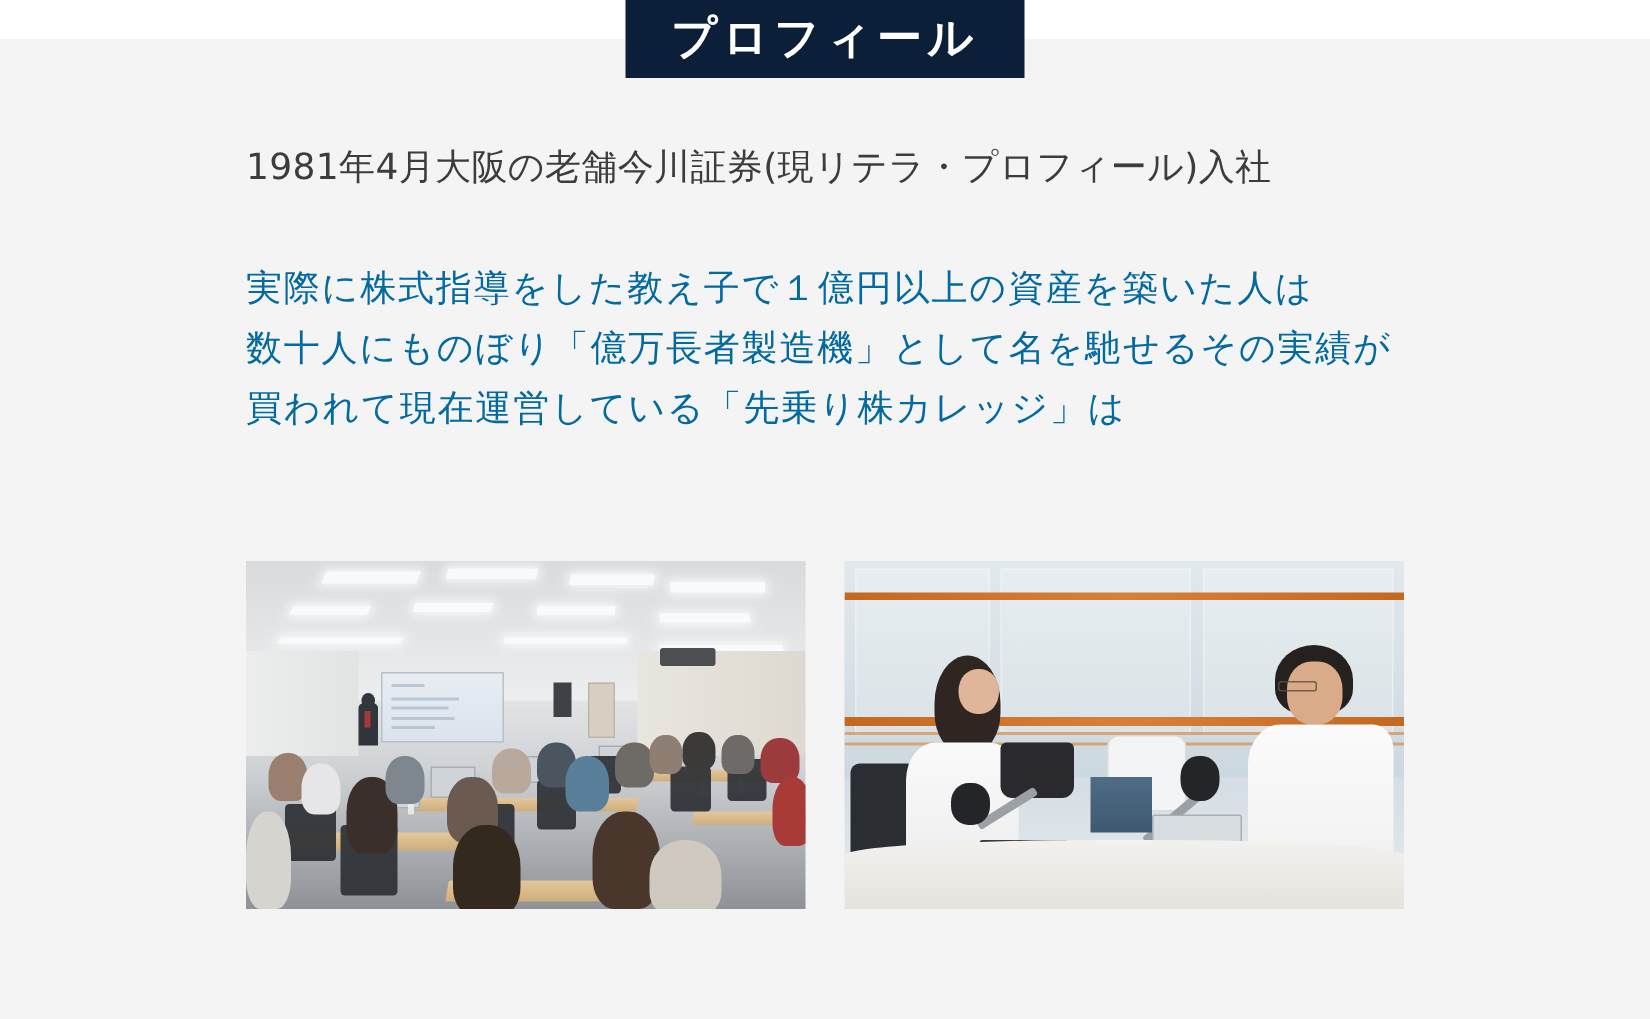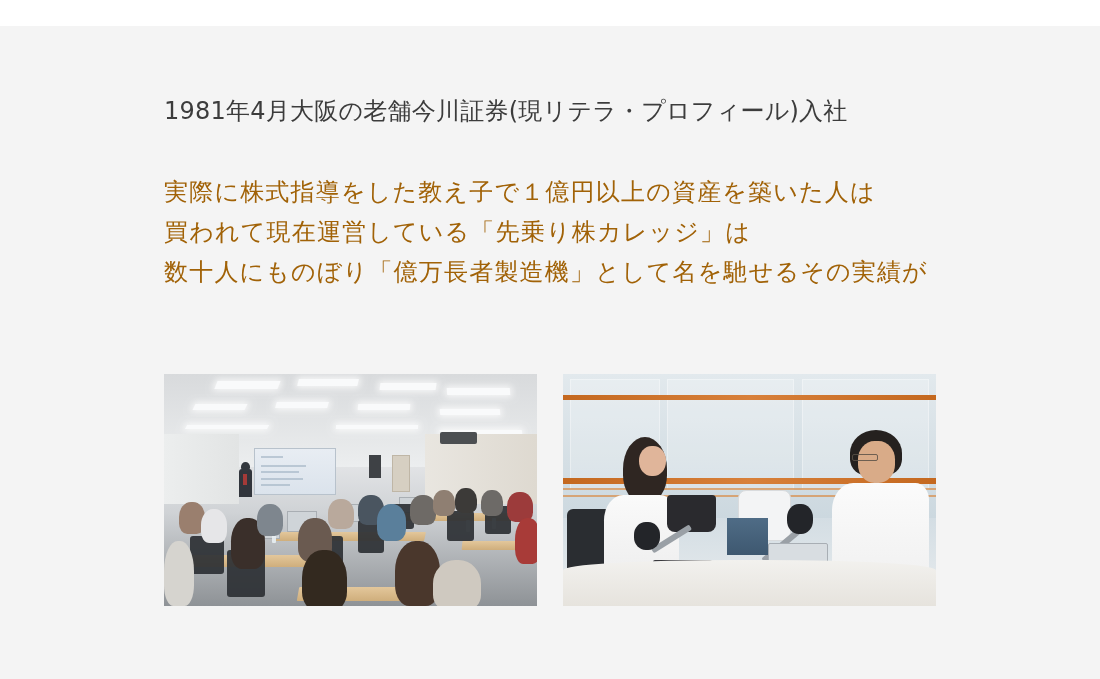--- a/index.html
+++ b/index.html
@@ -77,21 +77,21 @@
   }
 
   .body-lines {
     position: absolute;
     top: 120px;
     left: 164px;
   }
   .body-line {
     font-size: 24px;
     line-height: 40px;
-    color: #a16207;
+    color: #0369a1;
     letter-spacing: 0.05em;
     white-space: nowrap;
     font-family: "DejaVu Sans", "Liberation Sans", sans-serif;
   }
 
   
   .photo-row {
     position: absolute;
     top: 322px;
     left: 164px;
@@ -264,29 +264,32 @@
     position: absolute; right: 20%; bottom: 9%; width: 3.2%; height: 3%;
     background: #b7bcc1; border-radius: 2px;
   }
 </style>
 </head>
 <body>
 
 <div class="page-root">
   <div class="page-bg-lower"></div>
 
+  <div class="title-banner-wrap">
+    <div class="title-banner">プロフィール</div>
+  </div>
 
   <div class="content">
 
     <div class="lead-line">1981年4月大阪の老舗今川証券(現リテラ・プロフィール)入社</div>
 
     <div class="body-lines">
       <div class="body-line">実際に株式指導をした教え子で１億円以上の資産を築いた人は</div>
+      <div class="body-line">数十人にものぼり「億万長者製造機」として名を馳せるその実績が</div>
       <div class="body-line">買われて現在運営している「先乗り株カレッジ」は</div>
-      <div class="body-line">数十人にものぼり「億万長者製造機」として名を馳せるその実績が</div>
     </div>
 
     <div class="photo-row">
 
       <div class="photo ph-seminar" aria-label="大勢の受講者が着席した明るいセミナー会場で、前方のスクリーンの横に立つスーツ姿の講師">
         <div class="sem-ceiling"></div>
 
         <div class="sem-light" style="left:14%;top:3%;width:17%;height:3.4%;transform:skewX(-22deg);"></div>
         <div class="sem-light" style="left:36%;top:2%;width:16%;height:3.2%;transform:skewX(-14deg);"></div>
         <div class="sem-light" style="left:58%;top:4%;width:15%;height:3.2%;transform:skewX(-8deg);"></div>

